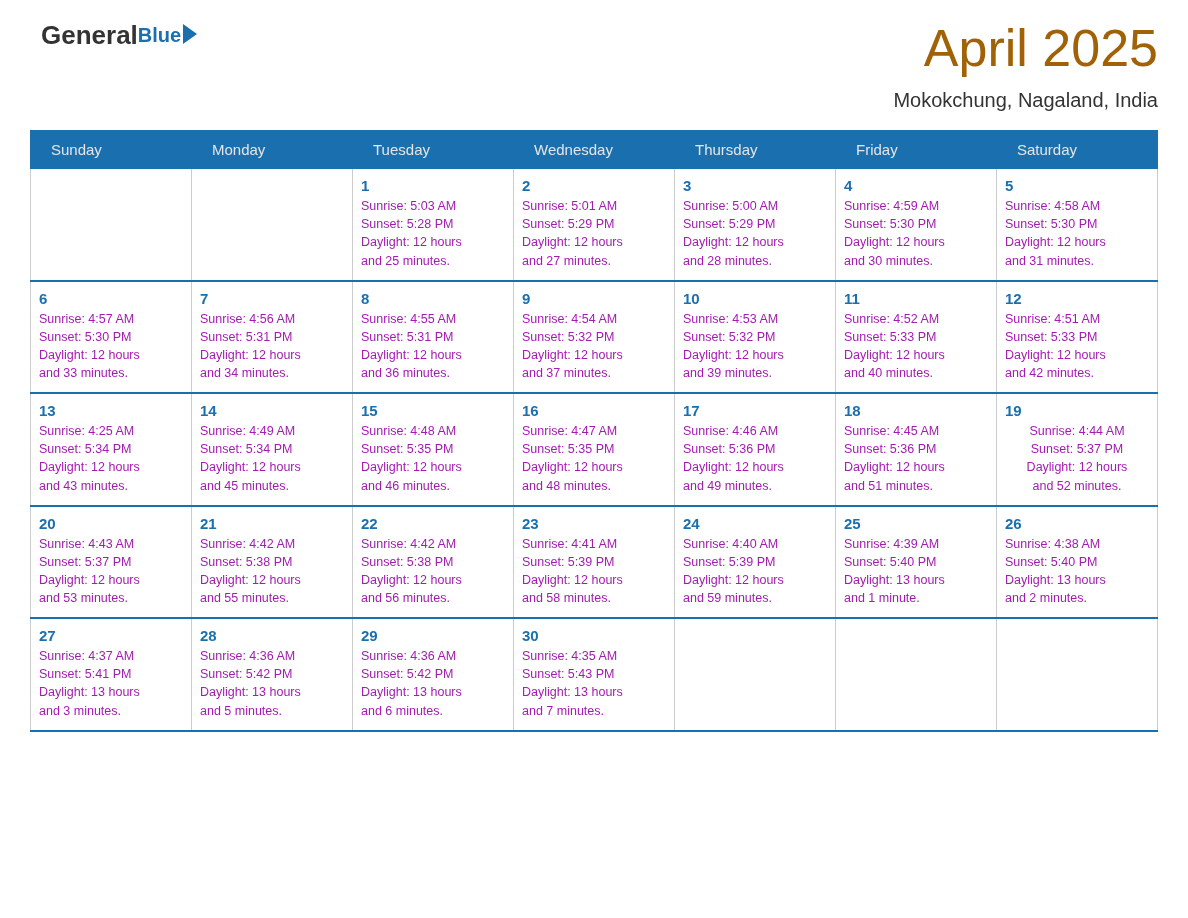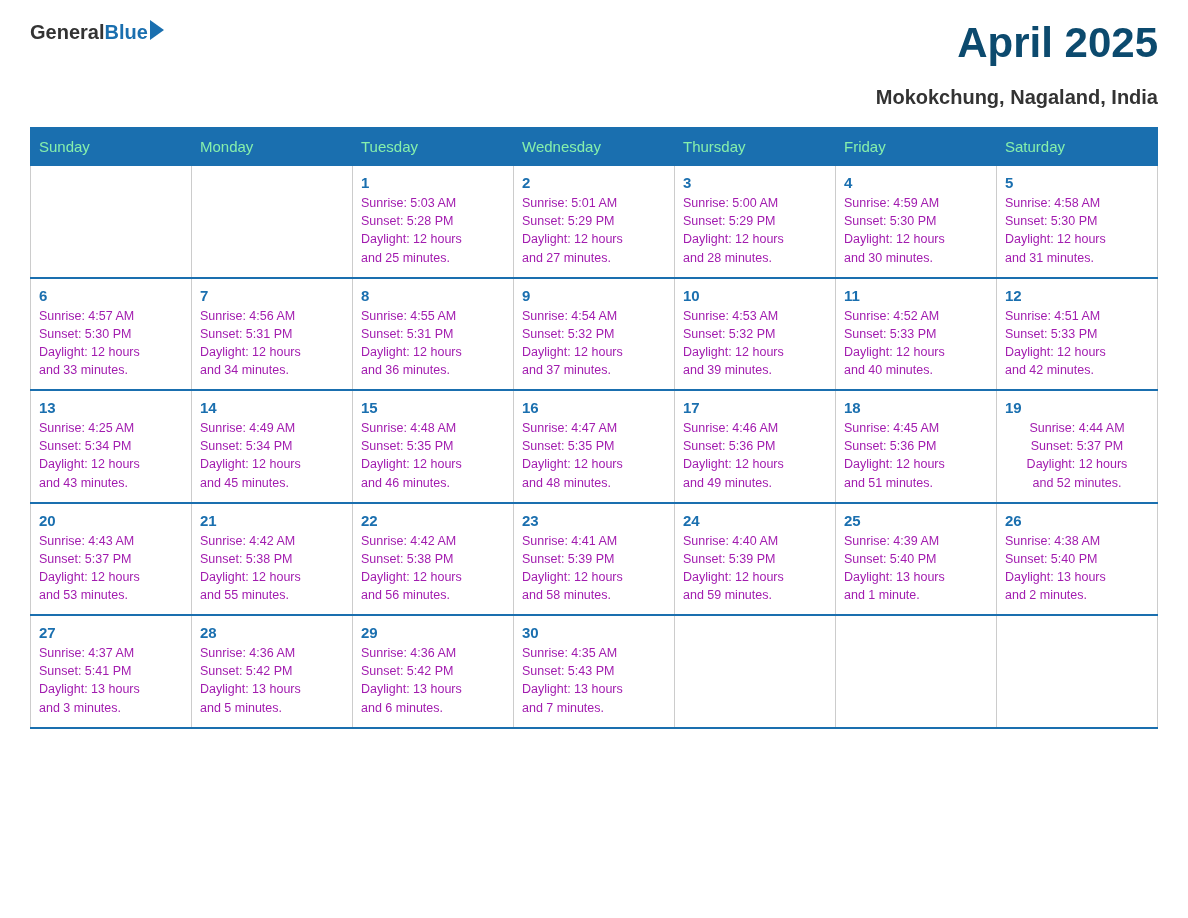--- a/index.html
+++ b/index.html
@@ -19,23 +19,24 @@
     .logo {
       display: flex;
       flex-direction: column;
       align-items: flex-start;
     }
     .logo-text {
       display: flex;
       align-items: center;
     }
     .logo-general {
-      font-size: 20px;
+      font-size: 26px;
       font-weight: bold;
       color: #333;
+      margin-left: 11px;
     }
     .logo-blue-part {
       display: flex;
       align-items: center;
     }
     .logo-blue-text {
       font-size: 20px;
       font-weight: bold;
       color: #1a6faf;
     }
@@ -45,42 +46,41 @@
       border-left: 14px solid #1a6faf;
       border-top: 10px solid transparent;
       border-bottom: 10px solid transparent;
       margin-left: 2px;
       margin-bottom: 4px;
     }
     .title-area {
       text-align: right;
     }
     .month-title {
-      font-size: 42px;
-      font-weight: bold;
-      color: #0c4a6e;
+      font-size: 52px;
+      font-weight: normal;
+      color: #a16207;
       line-height: 1.1;
     }
     .location {
       font-size: 20px;
       color: #333;
-      margin-top: 20px;
-      font-weight: bold;
+      margin-top: 12px;
     }
     table {
       width: 100%;
       border-collapse: collapse;
       table-layout: fixed;
     }
     thead th {
       background-color: #1a6faf;
-      color: #86efac;
+      color: #e5e5e5;
       font-size: 15px;
       font-weight: normal;
-      padding: 10px 8px;
+      padding: 10px 20px;
       text-align: left;
       border: 1px solid #1a6faf;
     }
     tbody td {
       vertical-align: top;
       border: 1px solid #ccc;
       padding: 8px 8px 10px 8px;
       height: 110px;
       font-size: 13px;
       color: #333;

